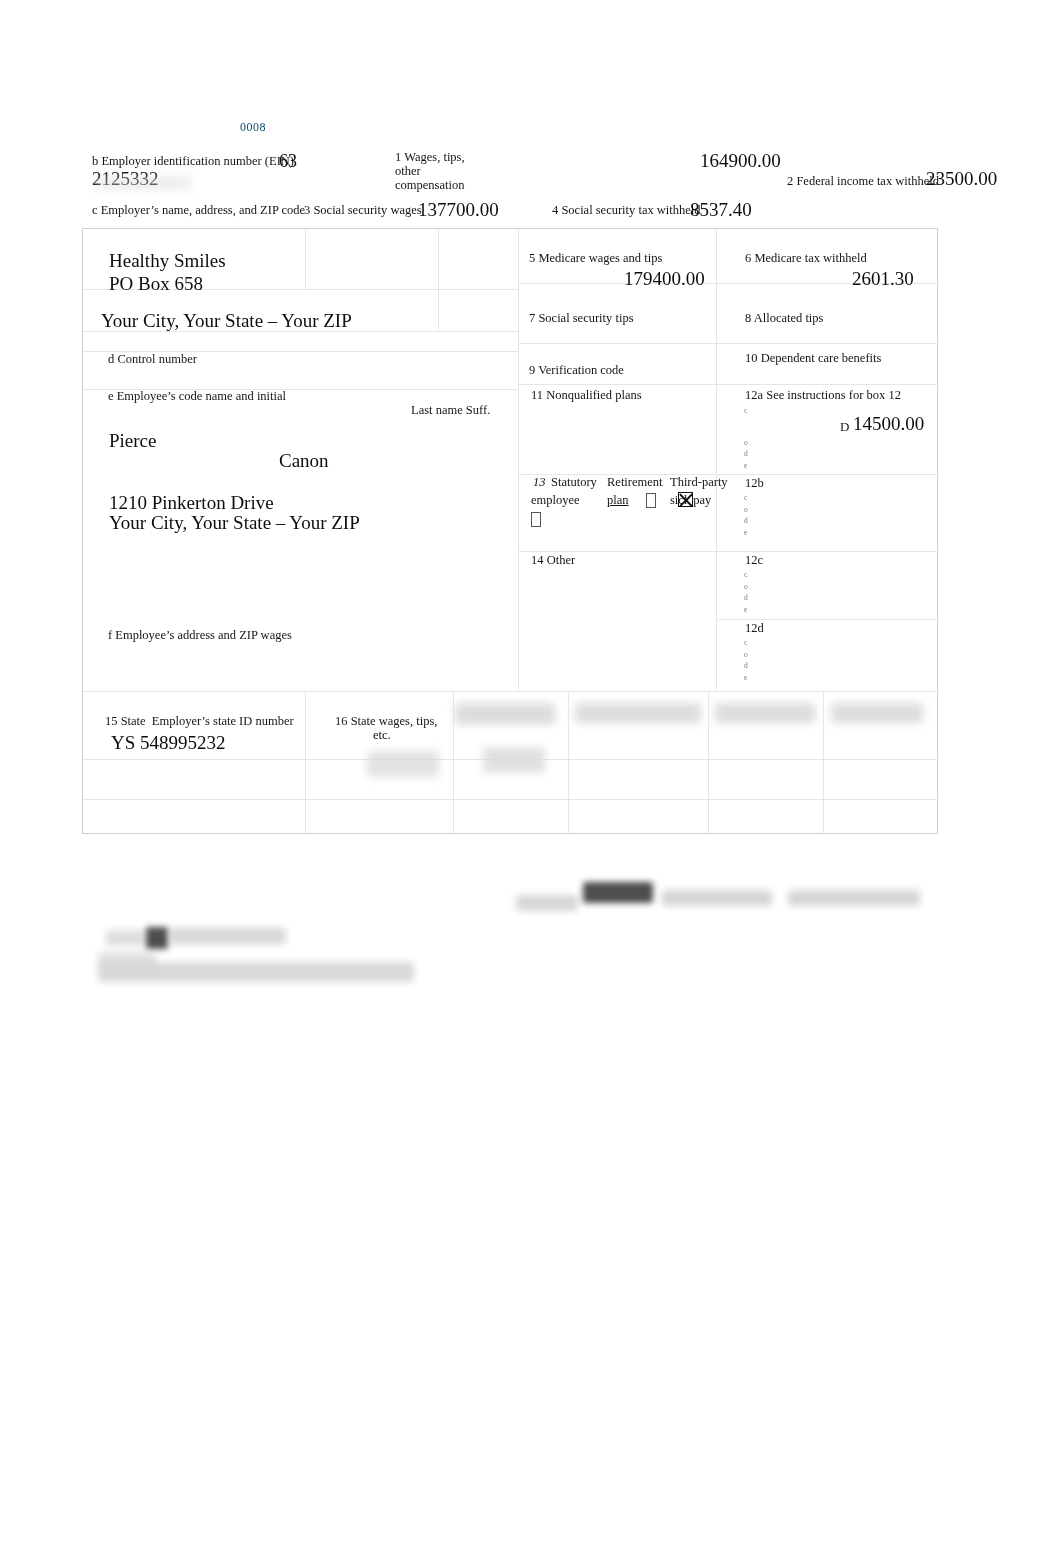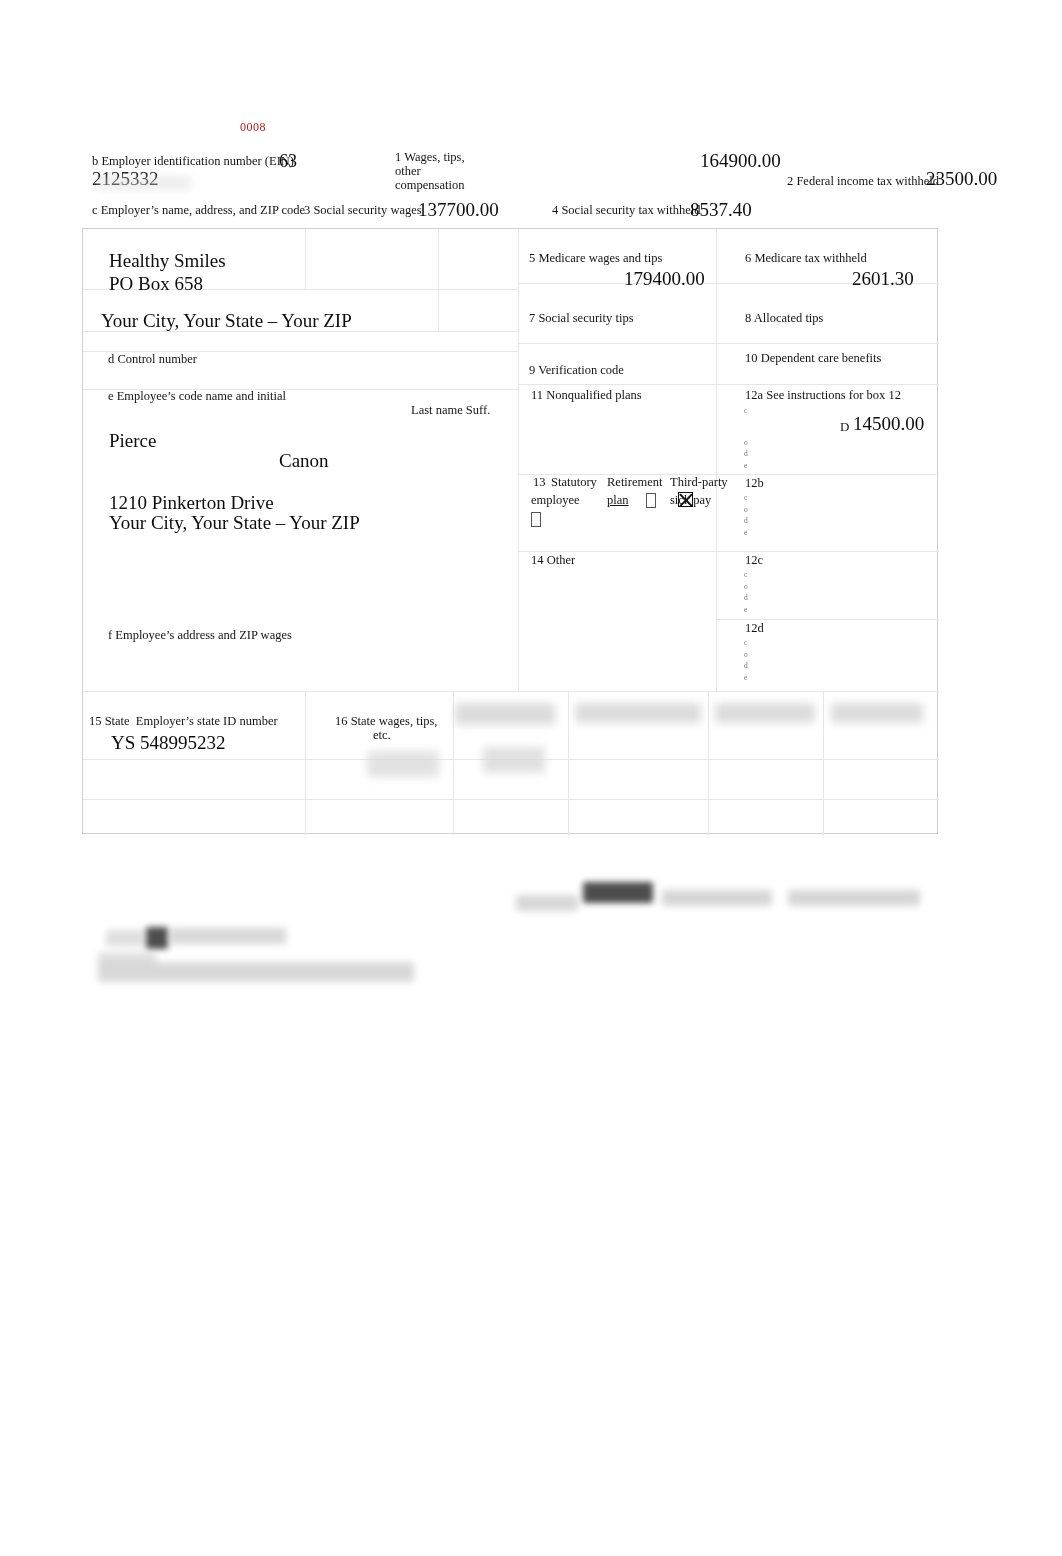--- a/index.html
+++ b/index.html
@@ -31,21 +31,21 @@
     color: #0d0d0d;
     white-space: pre;
   }
   .val-md { font-size: 17px; }
 
   
   #formnum {
     left: 240px; top: 120px;
     font-size: 12px;
     letter-spacing: .5px;
-    color: #b91c1c;
+    color: #0c4a6e;
   }
 
   
   #frame {
     left: 82px; top: 228px;
     width: 856px; height: 606px;
     border: 1.3px solid #cfcfcf;
     box-sizing: border-box;
     background: #ffffff;
   }
@@ -218,21 +218,21 @@
   <div class="abs codestack" style="left:661px; top:176px;">
     <div>c</div>
     <div style="margin-top:20px;">o</div>
     <div>d</div>
     <div>e</div>
   </div>
   <div class="abs lbl" style="left:757px; top:190px; font-size:13px;">D</div>
   <div class="abs val" style="left:770px; top:184px;">14500.00</div>
 
   
-  <div class="abs lbl" style="left:450px; top:246px;">13</div>
+  <div class="abs lbl" style="left:450px; top:246px;font-style:italic;">13</div>
   <div class="abs lbl" style="left:468px; top:246px;">Statutory</div>
   <div class="abs lbl" style="left:448px; top:264px;">employee</div>
   <div class="abs lbl" style="left:524px; top:246px;">Retirement</div>
   <div class="abs lbl" style="left:524px; top:264px;text-decoration:underline;">plan</div>
   <div class="abs lbl" style="left:587px; top:246px;">Third-party</div>
   <div class="abs lbl" style="left:587px; top:264px;">sick pay</div>
 
   <div class="abs cbox-empty" style="left:448px; top:283px;"></div>
   <div class="abs cbox checked" style="left:595px; top:263px;"></div>
   <div class="abs cbox-empty" style="left:563px; top:264px;"></div>
@@ -266,21 +266,21 @@
   <div class="abs codestack" style="left:661px; top:408px;">
     <div>c</div>
     <div>o</div>
     <div>d</div>
     <div>e</div>
   </div>
   <div class="abs val" style="left:770px; top:413px;"></div>
 
   
   
-  <div class="abs lbl" style="left:6px; top:485px;">15 State  Employer’s state ID number</div>
+  <div class="abs lbl" style="left:22px; top:485px;">15 State  Employer’s state ID number</div>
   <div class="abs val" style="left:28px; top:503px;">YS 548995232</div>
   <div class="abs val" style="left:28px; top:572px;"></div>
 
   
   <div class="abs lbl" style="left:252px; top:485px;">16 State wages, tips,</div>
   <div class="abs lbl" style="left:290px; top:499px;">etc.</div>
   <div class="abs val" style="left:252px; top:518px;"></div>
   <div class="abs smudge" style="left:284px; top:522px; width:72px; height:26px; opacity:.75;"></div>
   <div class="abs val" style="left:252px; top:572px;"></div>
 

